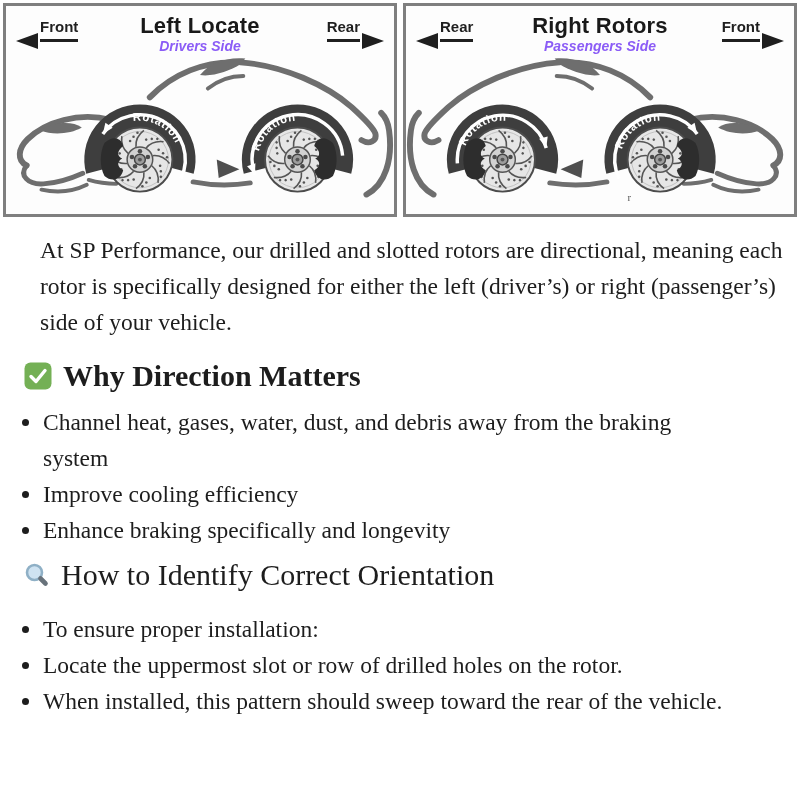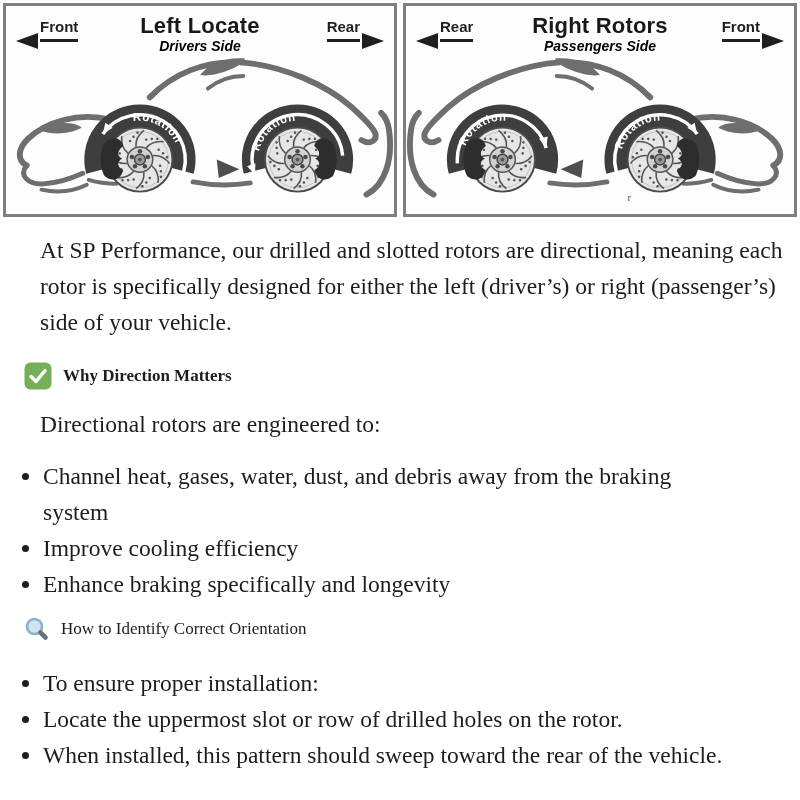--- a/index.html
+++ b/index.html
@@ -9,35 +9,35 @@
   
   .figure{display:flex;gap:6px;padding:3px 3px 0 3px;height:214px;box-sizing:content-box;}
   .panel{position:relative;width:394px;height:214px;box-sizing:border-box;
          border:3px solid #7f7f7f;background:#fdfdfd;}
   .panel svg.car{position:absolute;left:0;top:0;width:100%;height:100%;display:block;}
   .panel-header{position:absolute;left:0;right:0;top:8px;z-index:2;
                 font-family:"Liberation Sans",sans-serif;}
   .panel-title-block{position:absolute;left:50%;transform:translateX(-50%);top:0;
                      text-align:center;line-height:1.05;}
   .panel-title{font-size:22px;font-weight:700;color:#191919;letter-spacing:.2px;}
-  .panel-subtitle{font-size:14px;font-weight:700;font-style:italic;color:#000000;margin-top:2px;}
+  .panel-subtitle{font-size:14px;font-weight:700;font-style:italic;color:#8b5cf6;margin-top:2px;}
   .dir{position:absolute;top:5px;font-size:15px;font-weight:700;color:#1f1f1f;
        padding-bottom:3px;border-bottom:3.5px solid #1f1f1f;line-height:1.1;}
   .dir-left{left:34px;}
   .dir-right{right:34px;}
   .tri{position:absolute;width:0;height:0;border-top:8px solid transparent;
        border-bottom:8px solid transparent;bottom:-10px;}
   .tri-left{left:-24px;border-right:22px solid #1f1f1f;}
   .tri-right{right:-24px;border-left:22px solid #1f1f1f;}
 
   
   .content{padding:0 24px 0 24px;font-size:23.5px;line-height:36px;}
   .content p{margin:16px;}
   .intro{margin-top:15px !important;width:745px;}
-  h2.sec{display:flex;align-items:center;gap:11px;font-size:17px;line-height:30px;margin:0;}
+  h2.sec{display:flex;align-items:center;gap:11px;font-size:30px;line-height:30px;margin:0;}
   .sec1{margin-top:21px !important;font-weight:700;}
   .sec2{margin-top:12px !important;font-weight:400;font-size:24px;text-align:right;}
   .lead{margin-top:15px !important;}
   ul{margin:13px 0 0 0;padding:0 0 0 19px;list-style:disc outside;}
   ul.ul2{margin-top:21px;}
   li{max-width:685px;}
   .emoji{display:inline-block;flex:0 0 auto;}
   .check-icon svg{display:block;width:28px;height:28px;}
   .mag-icon svg{display:block;width:26px;height:26px;}
 </style>
@@ -201,21 +201,20 @@
     <h2 class="sec sec1">
       <span class="emoji check-icon">
         <svg viewBox="0 0 28 28" aria-hidden="true">
           <rect x="0.5" y="0.5" width="27" height="27" rx="6" fill="#74b055"></rect>
           <path d="M 7,14.5 L 12,19.5 L 21,8.5" fill="none" stroke="#ffffff" stroke-width="3.4" stroke-linecap="round" stroke-linejoin="round"></path>
         </svg>
       </span>
       <span>Why Direction Matters</span>
     </h2>
 
-    <p class="lead">Directional rotors are engineered to:</p>
 
     <ul>
       <li>Channel heat, gases, water, dust, and debris away from the braking system</li>
       <li>Improve cooling efficiency</li>
       <li>Enhance braking specifically and longevity</li>
     </ul>
 
     <h2 class="sec sec2">
       <span class="emoji mag-icon">
         <svg viewBox="0 0 26 26" aria-hidden="true">

